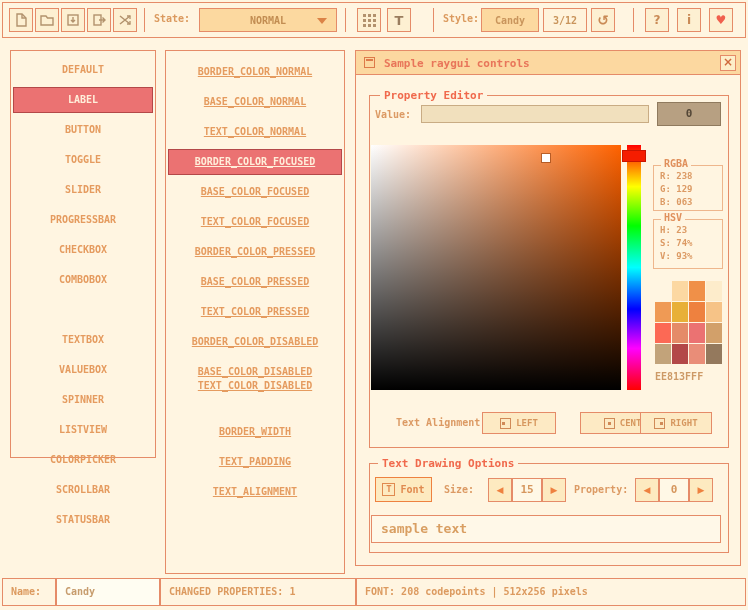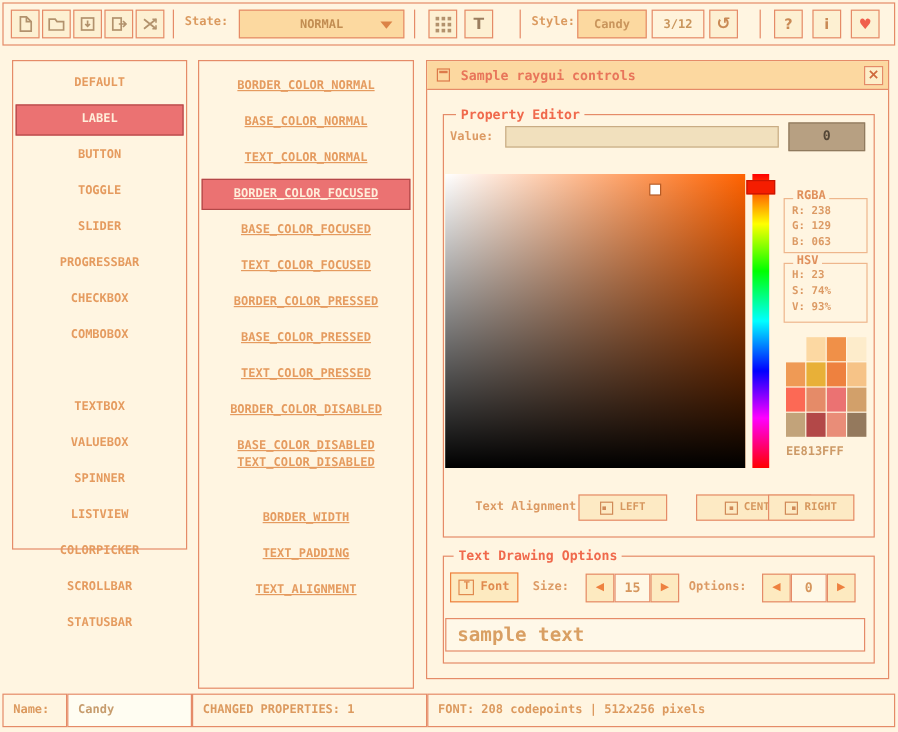--- a/index.html
+++ b/index.html
@@ -74,21 +74,21 @@
   .aico.l::after{left:1px;}.aico.c::after{left:3px;}.aico.r::after{right:1px;}
 
   .fontbtn{position:absolute;left:19px;top:426px;width:57px;height:25px;border:1px solid #ee813f;background:#fdeac0;
            display:flex;align-items:center;justify-content:center;gap:5px;cursor:pointer;color:#e08a4f;font-size:10px;}
   .tico{width:13px;height:13px;border:1px solid #e08a4f;font-size:9px;line-height:11px;text-align:center;color:#e08a4f;flex:0 0 auto;}
   .spinbtn{position:absolute;top:427px;width:24px;height:24px;border:1px solid #e58b68;background:#fdeac0;
            color:#ee813f;font-size:9px;display:flex;align-items:center;justify-content:center;cursor:pointer;}
   .spinval{position:absolute;top:427px;width:30px;height:24px;border:1px solid #e58b68;background:#fff8e6;
            color:#d6975e;font-size:11px;line-height:22px;text-align:center;cursor:text;}
   .textbox{position:absolute;left:15px;top:464px;width:350px;height:28px;border:1px solid #e58b68;background:#fff8e8;
-           color:#d99f63;font-size:16px;line-height:26px;padding-left:9px;cursor:text;}
+           color:#d99f63;font-size:13px;line-height:26px;padding-left:9px;cursor:text;}
 
   
   .status-seg{position:absolute;top:578px;height:28px;border:1px solid #e58b68;background:#fff5e1;
               font-size:10px;color:#dc9a5f;line-height:26px;padding-left:8px;white-space:nowrap;}
   .status-input{background:#fffdf2;color:#c79d6e;cursor:text;}
 </style>
 </head>
 <body>
 
 <div class="app">
@@ -295,21 +295,21 @@
 
     <div class="flabel" style="left:88px;top:433px">Size:</div>
     <div class="spinbtn glyph" style="left:132px">
         <span>◀</span>
       </div>
     <div class="spinval" style="left:156px"><span>15</span></div>
     <div class="spinbtn glyph" style="left:186px">
         <span>▶</span>
       </div>
 
-    <div class="flabel" style="left:218px;top:433px">Options:</div>
+    <div class="flabel" style="left:218px;top:433px">Property:</div>
     <div class="spinbtn glyph" style="left:279px">
         <span>◀</span>
       </div>
     <div class="spinval" style="left:303px"><span>0</span></div>
     <div class="spinbtn glyph" style="left:333px">
         <span>▶</span>
       </div>
 
     <div class="textbox">
       <span>sample text</span>

